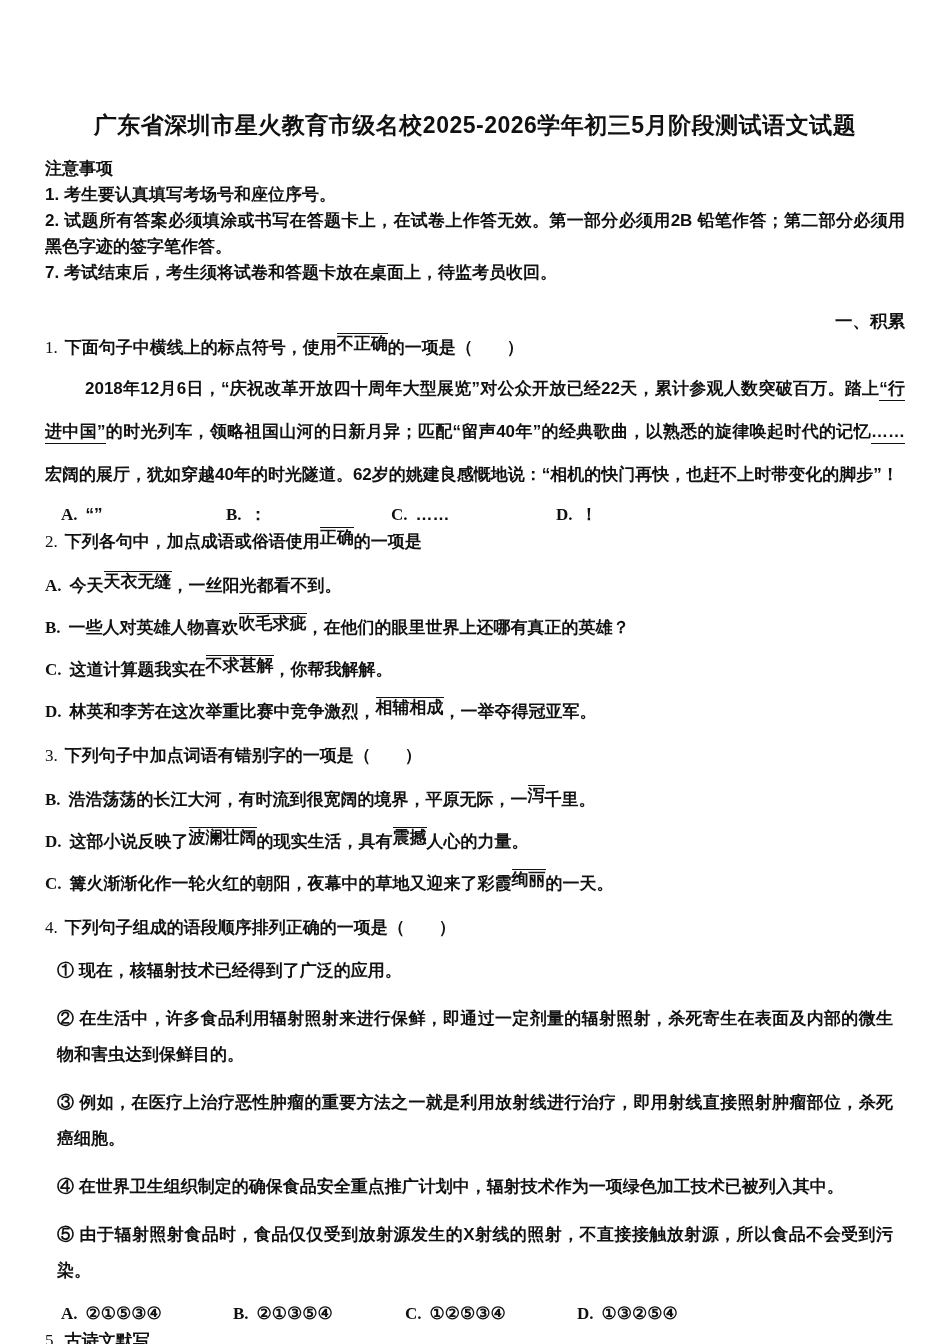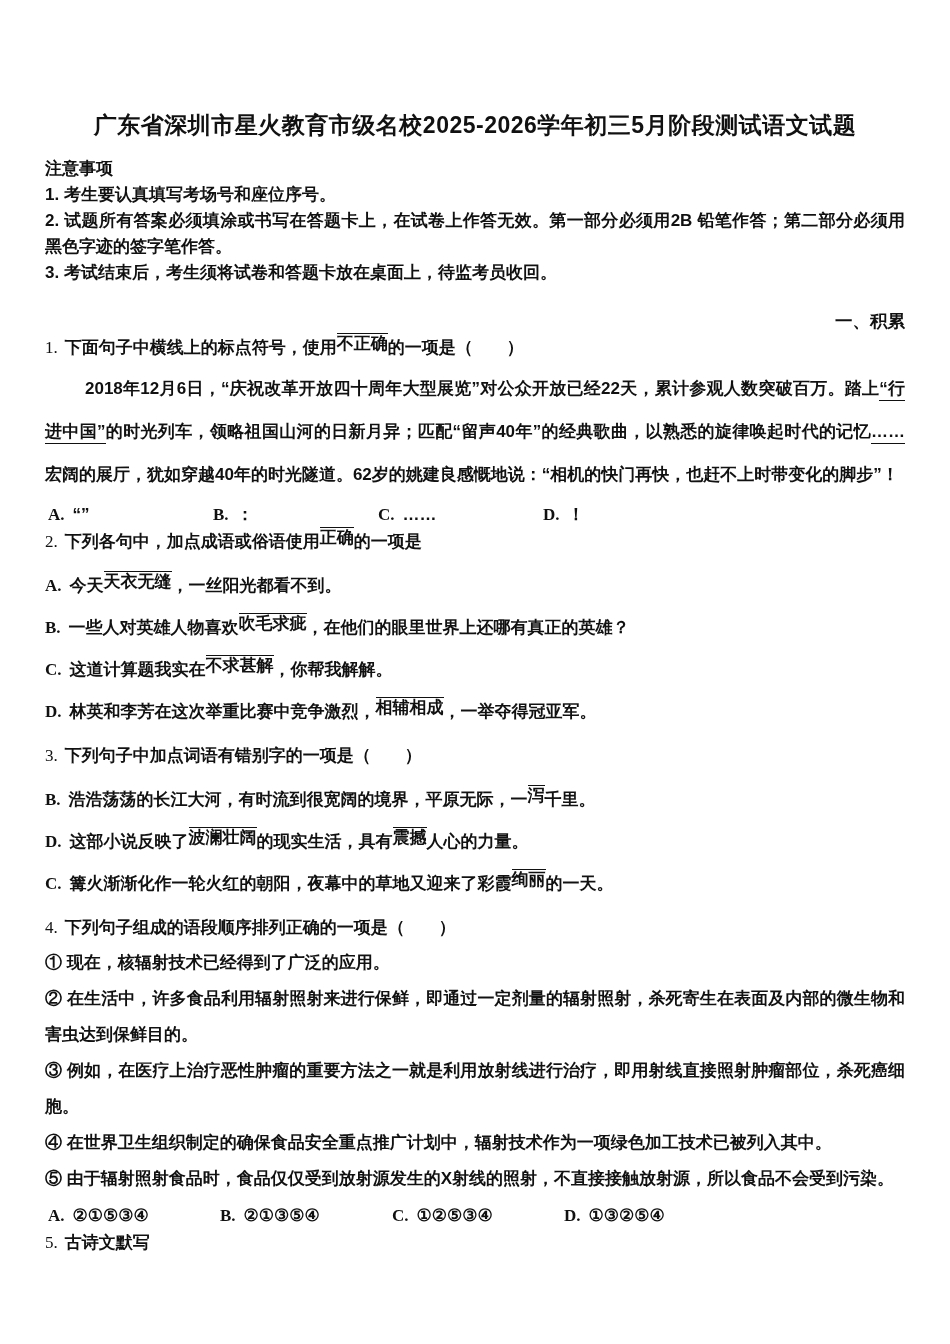--- a/index.html
+++ b/index.html
@@ -37,46 +37,46 @@
     line-height: 43px;
     text-indent: 40px;
     text-align: justify;
   }
   .opt-label {
     font-family: "Liberation Serif", serif;
     font-weight: bold;
     padding-right: 8px;
   }
   .opt-row { margin: 19px 0; line-height: 23px; text-align: justify; }
-  .opt-row-inline { margin: 6px 0 0 3px; line-height: 26px; }
+  .opt-row-inline { margin: 6px 0 0 16px; line-height: 26px; }
   .inline-opt { display: inline-block; width: 165px; }
   .inline-opt.wide { width: 172px; }
   .inline-opt.last { width: auto; }
-  .sentence { margin: 0; line-height: 36px; text-align: justify; }
+  .sentence { margin: 12px; line-height: 36px; text-align: justify; }
   .q4-sentences { margin-top: 4px; }
   .em {
     display: inline-block;
     transform: translateY(-4px);
     border-top: 1.5px solid #111;
     line-height: 1.15;
   }
   .u { border-bottom: 1.5px solid #111; padding-bottom: 2px; }
 </style>
 </head>
 <body>
 
 <div class="page">
 
   <h1 class="title">广东省深圳市星火教育市级名校2025-2026学年初三5月阶段测试语文试题</h1>
 
   <div>
     <div class="notice-h">注意事项</div>
     <div class="notice-item">1. 考生要认真填写考场号和座位序号。</div>
     <div class="notice-item">2. 试题所有答案必须填涂或书写在答题卡上，在试卷上作答无效。第一部分必须用2B 铅笔作答；第二部分必须用黑色字迹的签字笔作答。</div>
-    <div class="notice-item">3. 考试结束后，考生须将试卷和答题卡放在桌面上，待监考员收回。</div>
+    <div class="notice-item">7. 考试结束后，考生须将试卷和答题卡放在桌面上，待监考员收回。</div>
   </div>
 
   <div class="section-h">一、积累</div>
 
   <div>
     <div class="stem"><span class="qnum">1.</span><span><span class="seg">下面句子中横线上的标点符号，使用</span><span class="em">不正确</span><span class="seg">的一项是（　　）</span></span></div>
     <p class="passage"><span class="seg">2018年12月6日，“庆祝改革开放四十周年大型展览”对公众开放已经22天，累计参观人数突破百万。踏上</span><span class="u">“行进中国”</span><span class="seg">的时光列车，领略祖国山河的日新月异；匹配“留声40年”的经典歌曲，以熟悉的旋律唤起时代的记忆</span><span class="u">……</span><span class="seg">宏阔的展厅，犹如穿越40年的时光隧道。62岁的姚建良感慨地说：“相机的快门再快，也赶不上时带变化的脚步”！</span></p>
     <div class="opt-row-inline">
       <span class="inline-opt"><span class="opt-label">A.</span><span><span class="seg">“”</span></span></span><span class="inline-opt"><span class="opt-label">B.</span><span><span class="seg">：</span></span></span><span class="inline-opt"><span class="opt-label">C.</span><span><span class="seg">……</span></span></span><span class="inline-opt last"><span class="opt-label">D.</span><span><span class="seg">！</span></span></span>
     </div>

